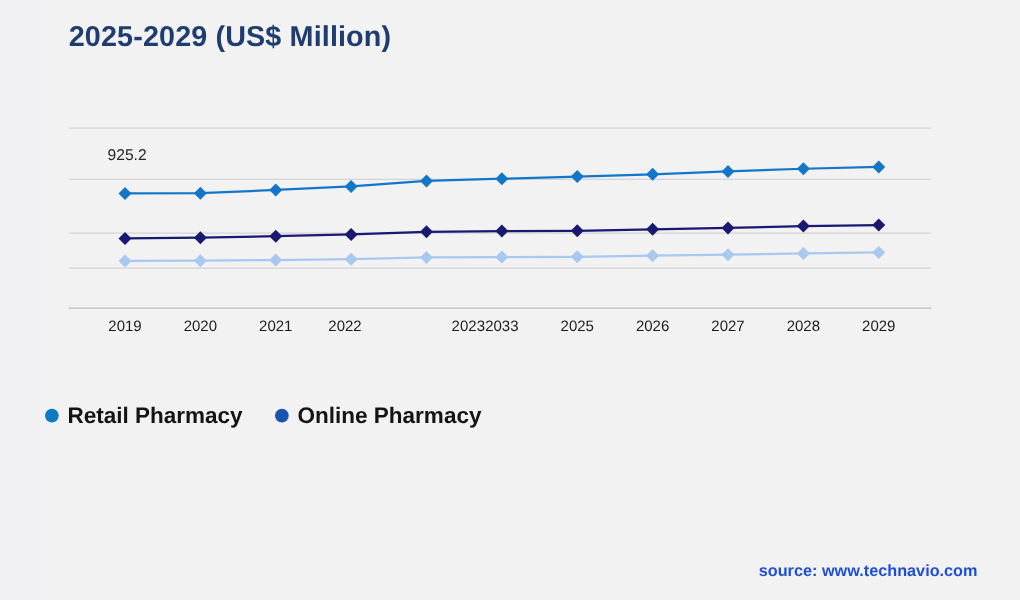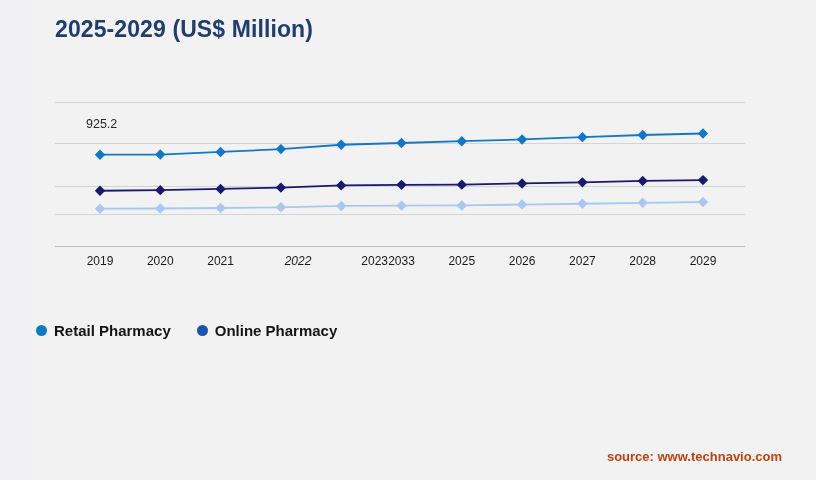--- a/index.html
+++ b/index.html
@@ -104,32 +104,32 @@
     align-items: center;
     gap: 7px;
   }
   .legend-dot {
     width: 11px;
     height: 11px;
     border-radius: 50%;
     display: block;
   }
   .legend-label {
-    font-size: 15px;
+    font-size: 18px;
     color: #141414;
     font-weight: bold;
     white-space: nowrap;
   }
 
   .source {
     position: absolute;
     right: 34px;
     bottom: 16px;
     font-size: 13px;
-    color: #c2410c;
+    color: #1d4ed8;
     font-weight: bold;
   }
 </style>
 </head>
 <body>
 
 <div class="bg-left"></div>
 
 <div class="chart-title">
   <span class="l2">2025-2029 (US$ Million)</span>
@@ -181,21 +181,21 @@
       <polygon points="648,100.79466666666666 653.2,105.99466666666666 648,111.19466666666666 642.8,105.99466666666666" fill="#a8c8f0"></polygon>
     </svg>
 
   <div class="datalabel" id="first-label" style="left:31px; top:21px;">925.2</div>
 </div>
 
 <div class="xlabels" id="xlabels">
     <div class="xlabel" style="left: 45px;">2019</div>
     <div class="xlabel" style="left: 105.3px;">2020</div>
     <div class="xlabel" style="left: 165.6px;">2021</div>
-    <div class="xlabel" style="left: 243px; font-style: italic;">2022</div>
+    <div class="xlabel" style="left: 221px;">2022</div>
     <div class="xlabel" style="left: 303px; text-align: right;">2023</div>
     <div class="xlabel" style="left: 346.5px;">2033</div>
     <div class="xlabel" style="left: 406.8px;">2025</div>
     <div class="xlabel" style="left: 467.1px;">2026</div>
     <div class="xlabel" style="left: 527.4px;">2027</div>
     <div class="xlabel" style="left: 587.7px;">2028</div>
     <div class="xlabel" style="left: 648px;">2029</div>
   </div>
 
 <div class="legend" id="legend">

